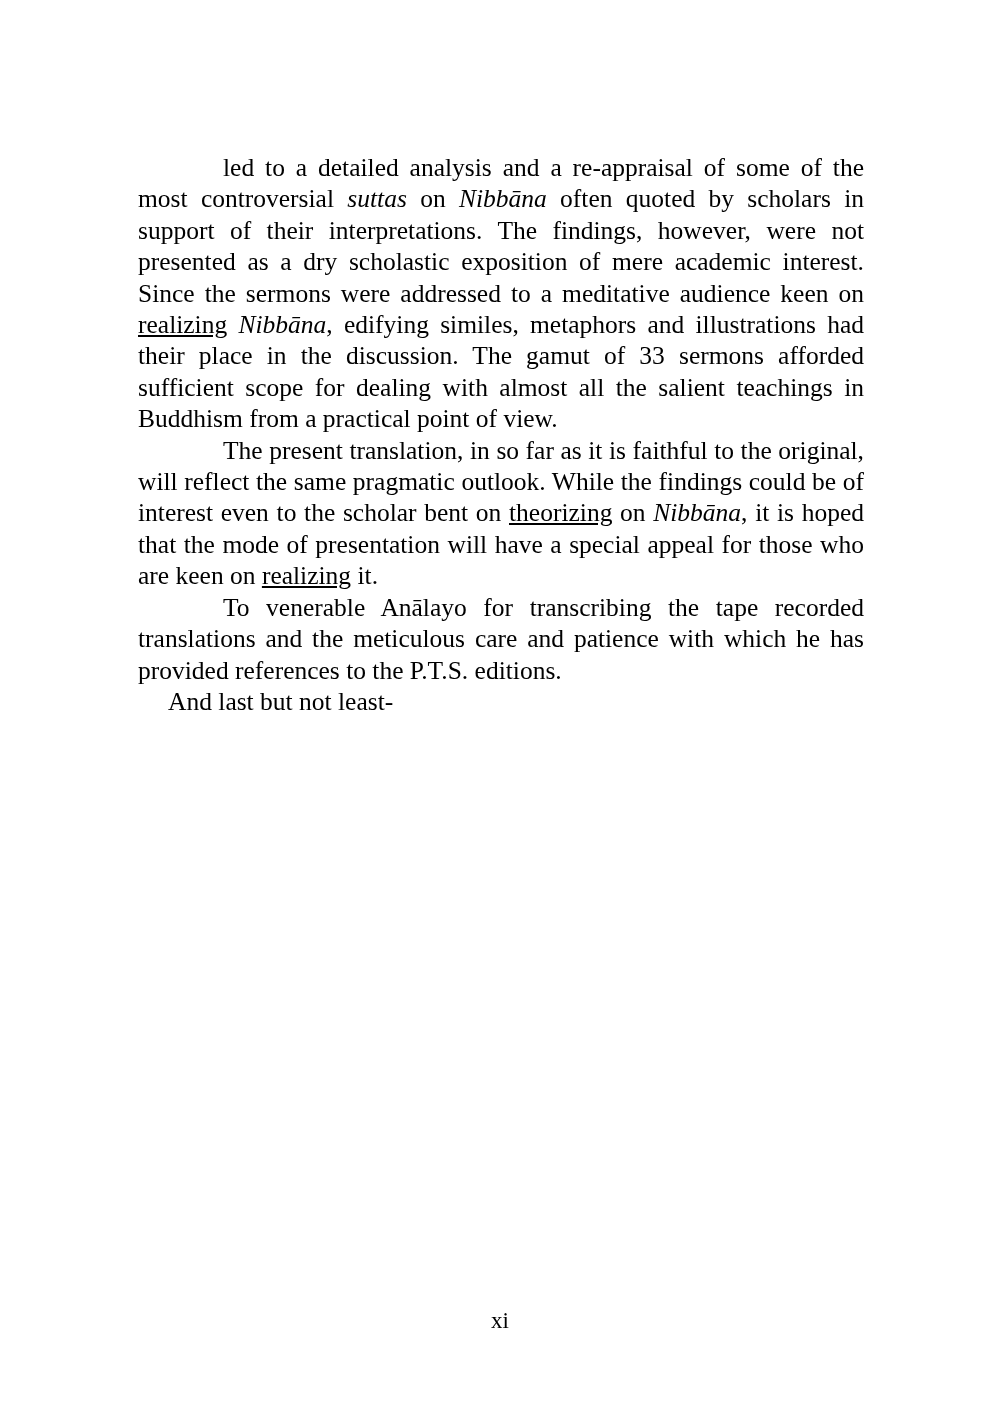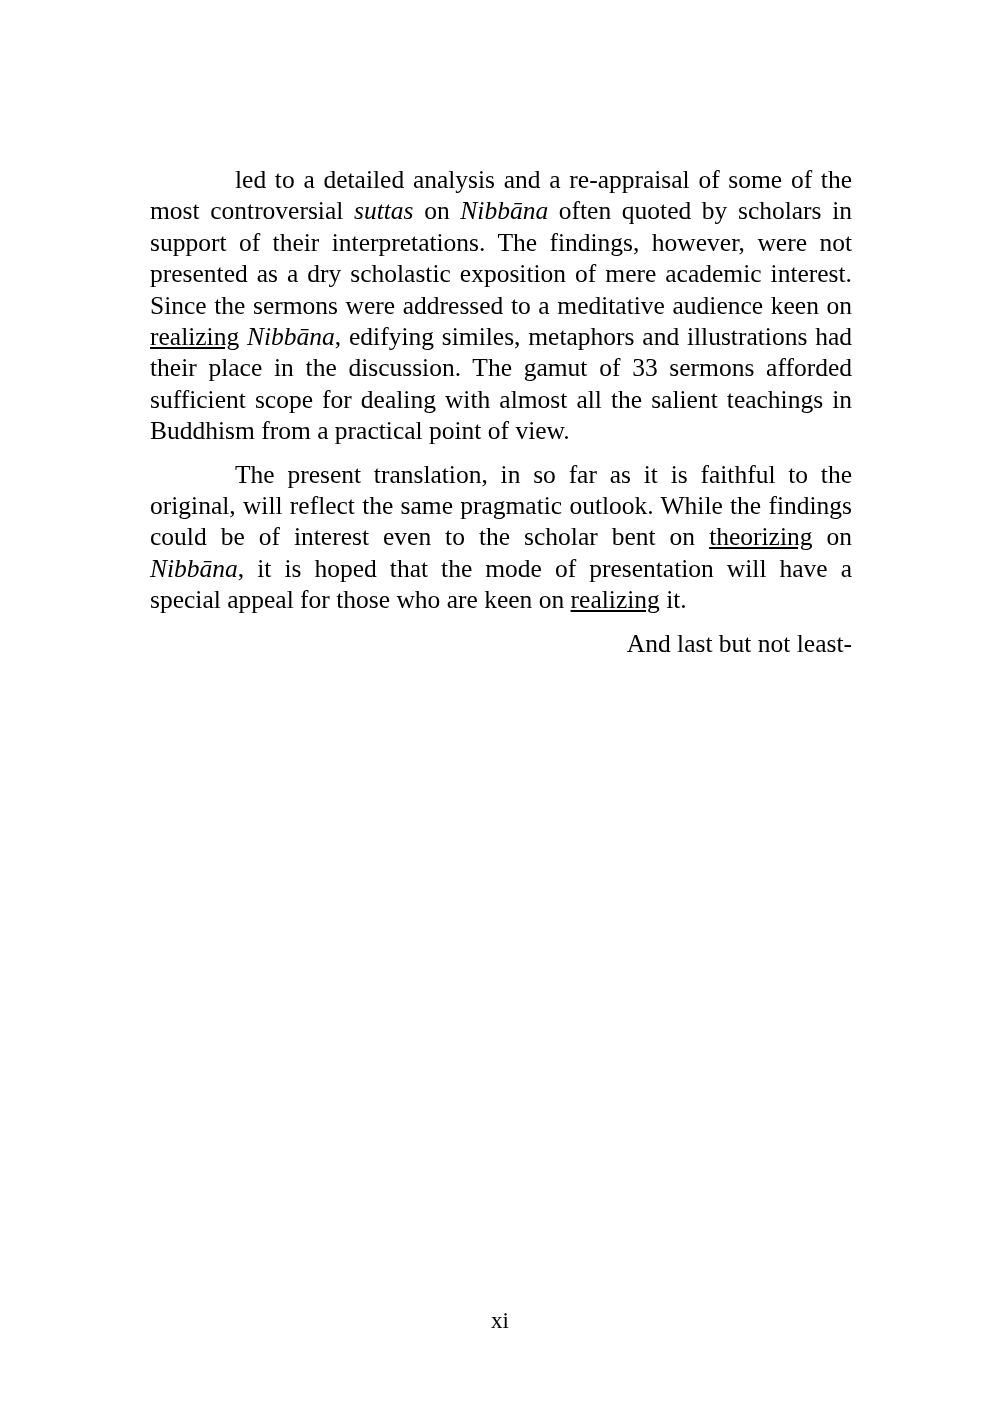--- a/index.html
+++ b/index.html
@@ -26,35 +26,35 @@
   }
 
   .text-column {
     position: absolute;
     left: 138px;
     top: 152px;
     width: 726px;
   }
 
   p.para {
-    margin: 12px;
+    margin: 0;
     padding: 0;
     font-size: 25.5px;
     line-height: 31.4px;
     text-align: justify;
     text-justify: inter-word;
     text-indent: 85px;
     hyphens: none;
     -webkit-hyphens: none;
     word-spacing: 0px;
   }
 
   p.para.small-indent {
     text-indent: 30px;
-    text-align: right;
+    text-align: left;
   }
 
   
 
   em.ital {
     font-style: italic;
   }
 
   u.uline {
     text-decoration: underline;
@@ -77,20 +77,21 @@
 
 <div class="page">
 
   <div class="text-column">
 
     <p class="para"><span>led to a detailed analysis and a re-appraisal of some of the most controversial </span><em class="ital">suttas</em><span> on </span><em class="ital">Nibbāna</em><span> often quoted by scholars in support of their interpretations. The findings, however, were not presented as a dry scholastic exposition of mere academic interest. Since the sermons were addressed to a meditative audience keen on </span><u class="uline">realizing</u><span> </span><em class="ital">Nibbāna</em><span>, edifying similes, metaphors and illustrations had their place in the discussion. The gamut of 33 sermons afforded sufficient scope for dealing with almost all the salient teachings in Buddhism from a practical point of view.</span></p>
 
     <p class="para"><span>The present translation, in so far as it is faithful to the original, will reflect the same pragmatic outlook. While the findings could be of interest even to the scholar bent on </span><u class="uline">theorizing</u><span> on </span><em class="ital">Nibbāna</em><span>, it is hoped that the mode of presentation will have a special appeal for those who are keen on </span><u class="uline">realizing</u><span> it.</span></p>
 
 
+    <p class="para">To venerable Anālayo for transcribing the tape recorded translations and the meticulous care and patience with which he has provided references to the P.T.S. editions.</p>
 
 
 
 
     <p class="para small-indent">And last but not least-</p>
 
   </div>
 
   <div class="folio">xi</div>
 

